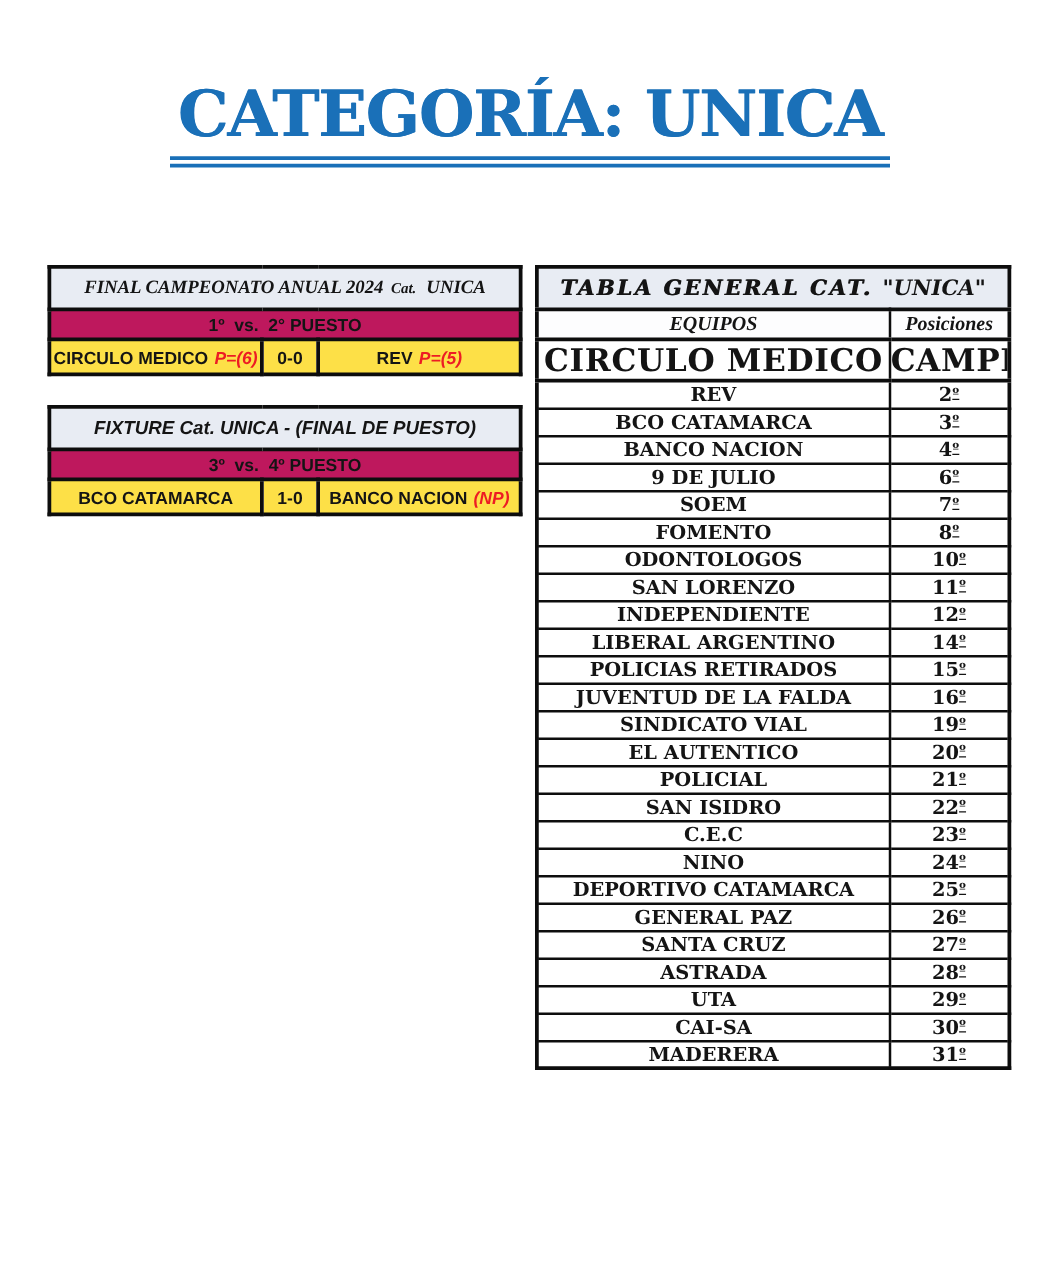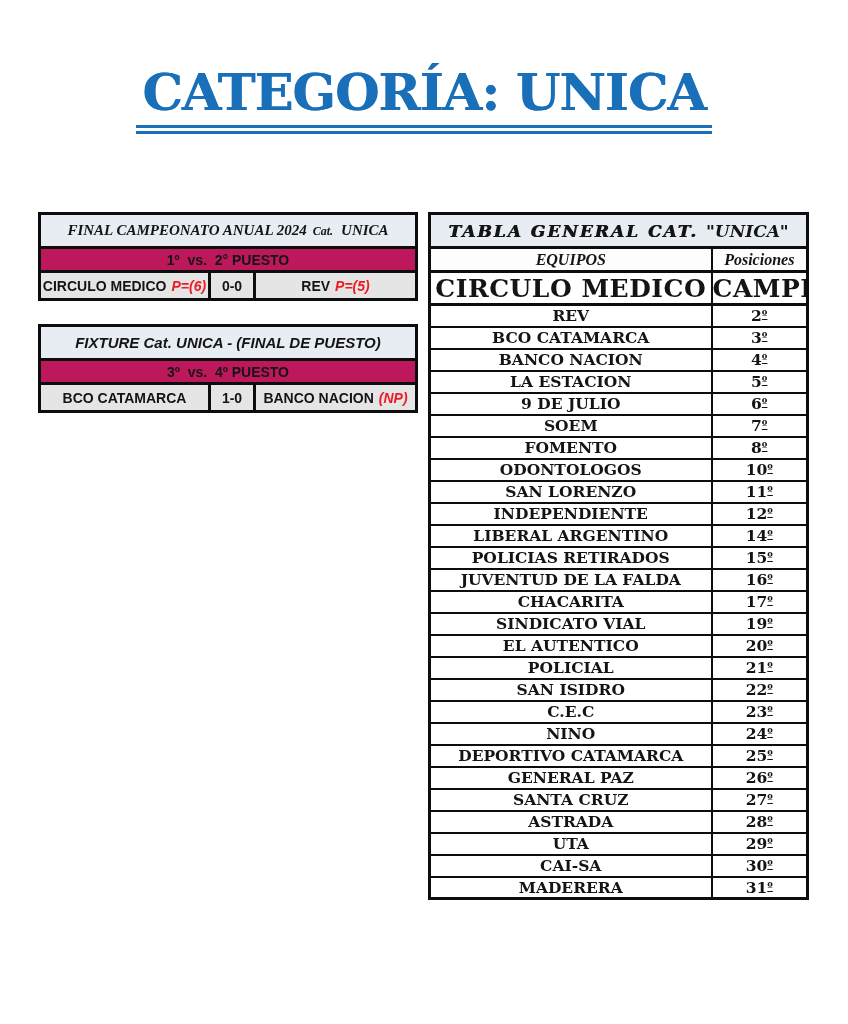--- a/index.html
+++ b/index.html
@@ -41,21 +41,21 @@
   .serif-title .cat-small { font-size: 12px; margin-left: 6px; }
   .serif-title .cat-val { margin-left: 8px; }
   .sans-title { font-family: "Liberation Sans", sans-serif; font-style: italic; font-weight: bold; }
   .vs-row td {
     background: #be185d;
     height: 24px;
     font-weight: bold;
     font-size: 14px;
     white-space: pre;
   }
-  .match-row td { height: 28px; font-weight: bold; font-size: 14px; background: #e5e5e5; }
+  .match-row td { height: 28px; font-weight: bold; font-size: 14px; background: #fde047; }
   .note { color: #ed1c24; font-style: italic; margin-left: 5px; }
   .col-team1 { width: 170px; }
   .col-score { width: 45px; }
   .col-team2 { width: 162px; }
   .fixture-gap { height: 23px; }
 
   
   .general-table { border: 3px solid #0d0d0d; }
   .general-table .g-col-team { width: 282px; }
   .general-table .g-col-pos  { width: 96px; }
@@ -208,24 +208,20 @@
           <tr class="g-row">
             <td>BCO CATAMARCA</td>
             <td class="ordinal">3<span class="ord">º</span></td>
           </tr>
 
           <tr class="g-row">
             <td>BANCO NACION</td>
             <td class="ordinal">4<span class="ord">º</span></td>
           </tr>
 
-          <tr class="g-row">
-            <td>LA ESTACION</td>
-            <td class="ordinal">5<span class="ord">º</span></td>
-          </tr>
 
           <tr class="g-row">
             <td>9 DE JULIO</td>
             <td class="ordinal">6<span class="ord">º</span></td>
           </tr>
 
           <tr class="g-row">
             <td>SOEM</td>
             <td class="ordinal">7<span class="ord">º</span></td>
           </tr>
@@ -260,24 +256,20 @@
           <tr class="g-row">
             <td>POLICIAS RETIRADOS</td>
             <td class="ordinal">15<span class="ord">º</span></td>
           </tr>
 
           <tr class="g-row">
             <td>JUVENTUD DE LA FALDA</td>
             <td class="ordinal">16<span class="ord">º</span></td>
           </tr>
 
-          <tr class="g-row">
-            <td>CHACARITA</td>
-            <td class="ordinal">17<span class="ord">º</span></td>
-          </tr>
 
 
           <tr class="g-row">
             <td>SINDICATO VIAL</td>
             <td class="ordinal">19<span class="ord">º</span></td>
           </tr>
 
           <tr class="g-row">
             <td>EL AUTENTICO</td>
             <td class="ordinal">20<span class="ord">º</span></td>

